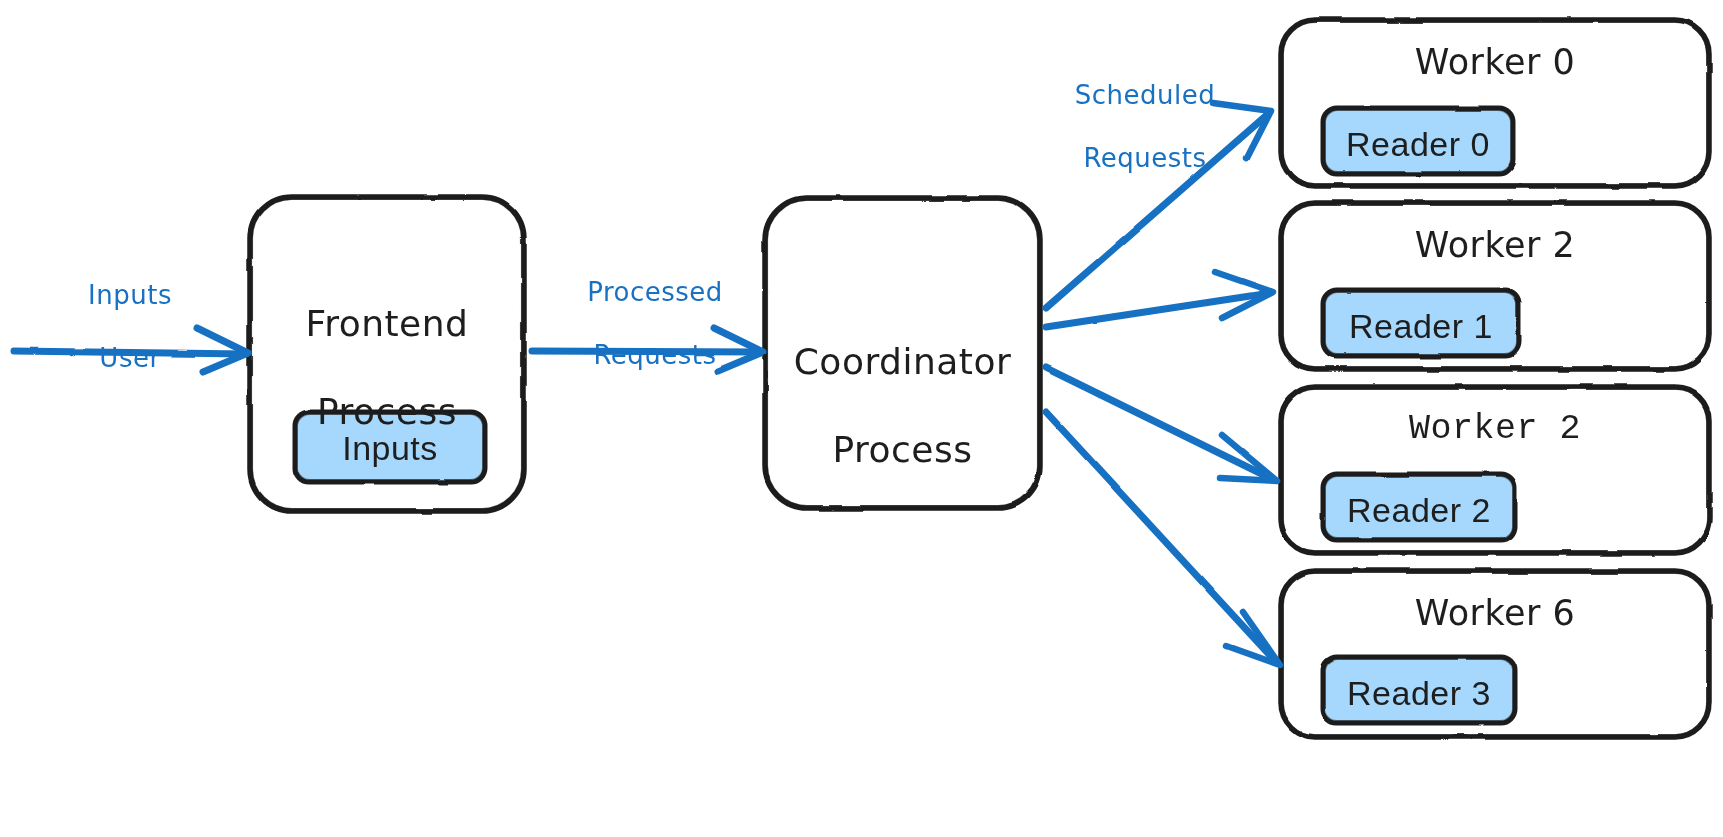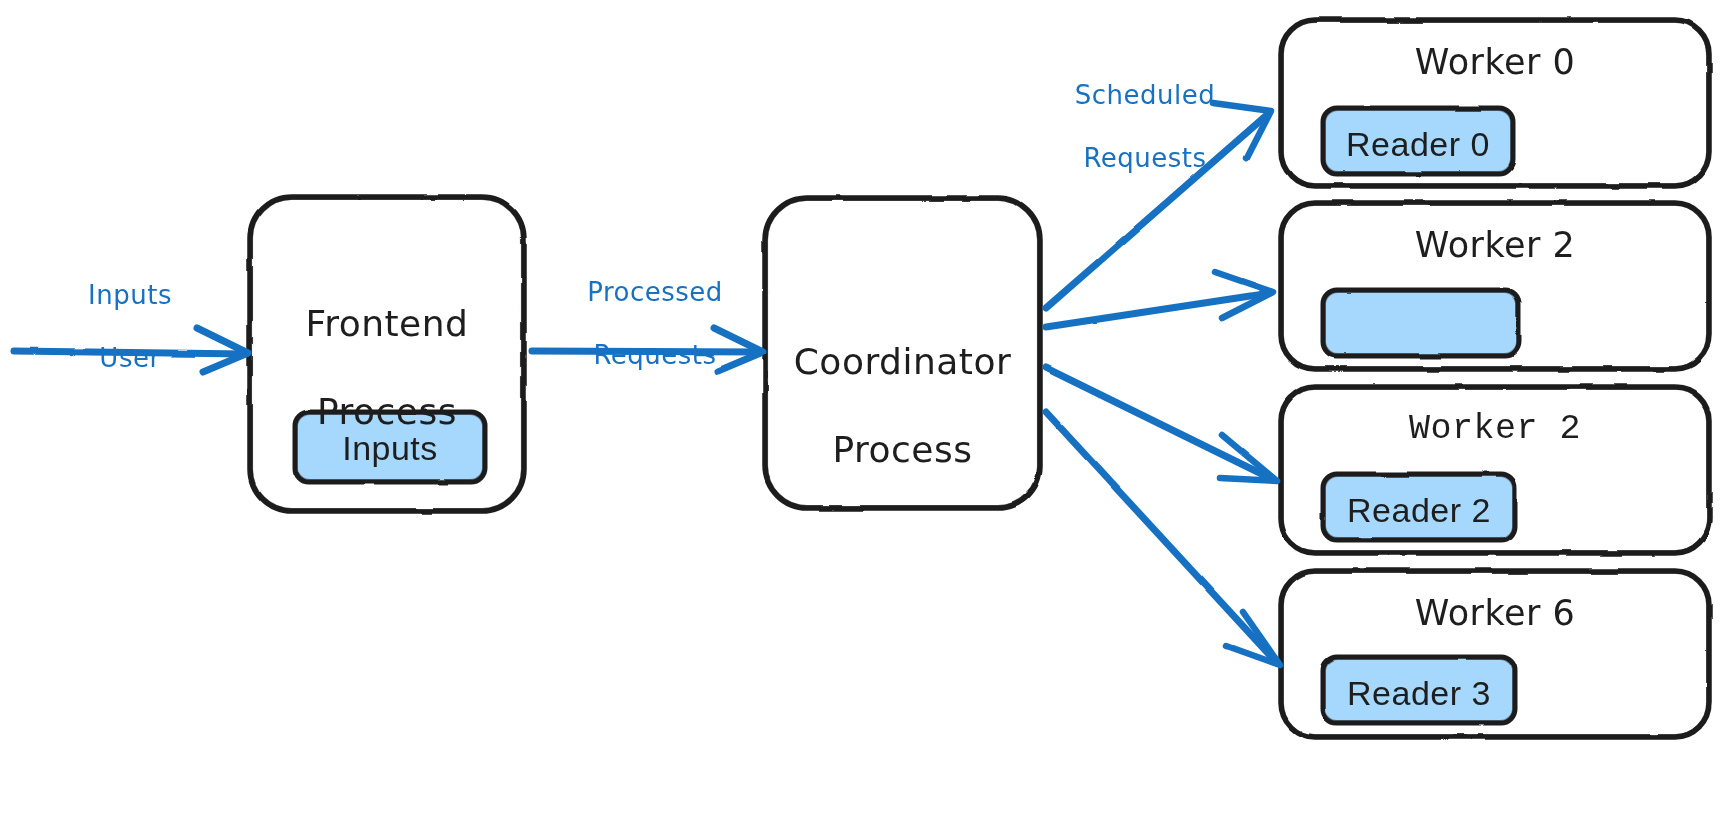--- a/index.html
+++ b/index.html
@@ -176,20 +176,21 @@
 
     <div class="lbl node-text" style="left:755px; top:296px; width:295px;">
       <div>Coordinator</div>
       <div>Process</div>
     </div>
 
     <div class="lbl worker-text" style="left:1281px; top:41px; width:428px;">Worker 0</div>
     <div class="lbl inner-text" style="left:1323px; top:124px; width:190px;">Reader 0</div>
 
     <div class="lbl worker-text" style="left:1281px; top:224px; width:428px;">Worker 2</div>
+    <div class="lbl inner-text" style="left:1323px; top:306px; width:196px;">Reader 1</div>
 
     <div class="lbl worker-text" style="left:1281px; top:408px; width:428px;font-family:Liberation Mono, monospace;">Worker 2</div>
     <div class="lbl inner-text" style="left:1323px; top:490px; width:192px;">Reader 2</div>
 
     <div class="lbl worker-text" style="left:1281px; top:592px; width:428px;">Worker 6</div>
     <div class="lbl inner-text" style="left:1323px; top:673px; width:192px;">Reader 3</div>
 
     <div class="lbl edge-text" style="left:30px; top:248px; width:200px;">
       <div>Inputs</div>
       <div>User</div>

